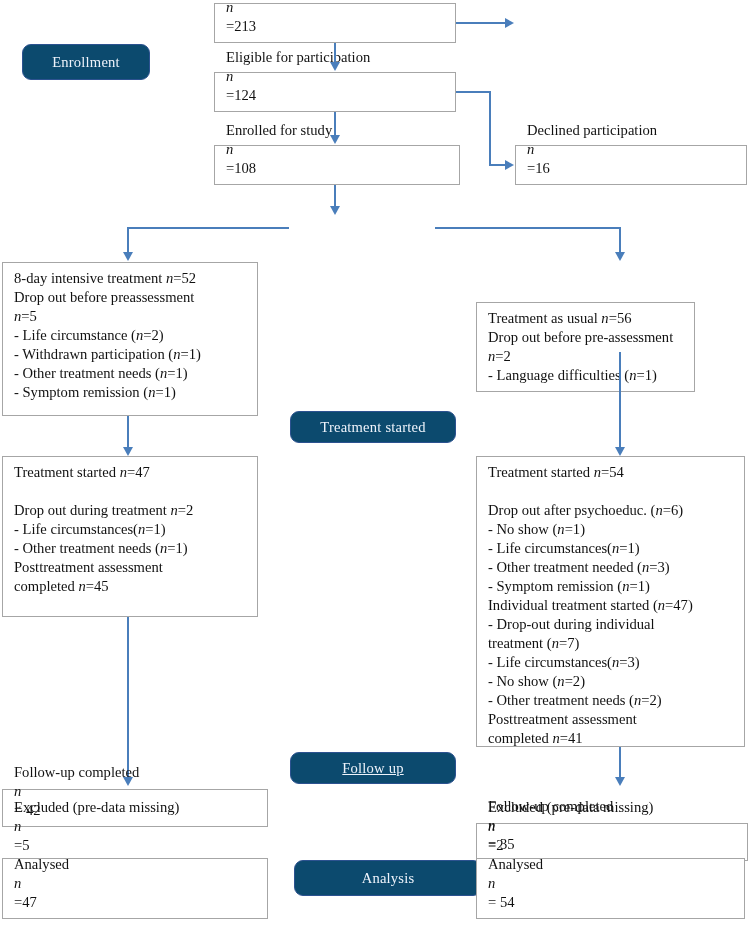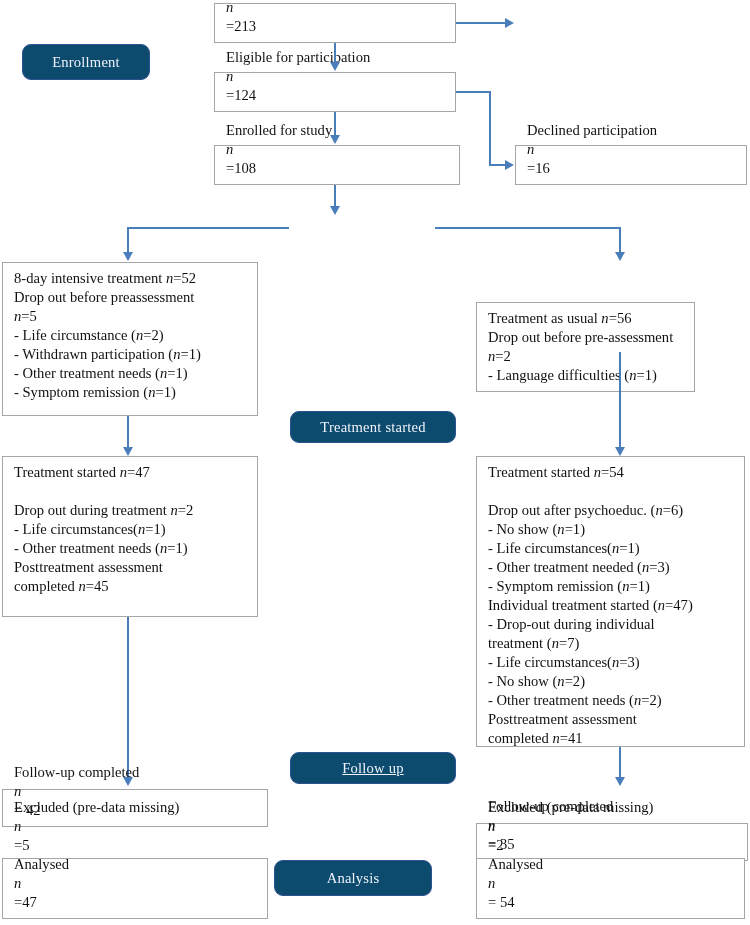--- a/index.html
+++ b/index.html
@@ -136,19 +136,19 @@
 
   <div class="vline" style="left:619px; top:747px; height:31px;"></div>
   <div class="arrow-down" style="left:614.5px; top:777px;"></div>
 
   <div class="pill" style="left:290px; top:752px; width:166px; height:32px;text-decoration:underline;">Follow up</div>
 
   <div class="box vcenter" style="left:2px; top:789px; width:266px; height:38px;">Follow-up completed <i class="n">n</i>= 42</div>
 
   <div class="box vcenter" style="left:476px; top:823px; width:272px; height:38px;">Follow-up completed <i class="n">n</i>= 35</div>
 
-  <div class="pill" style="left:274px; top:860px; width:158px; height:36px;font-family:Liberation Serif, serif;">Analysis</div>
+  <div class="pill" style="left:294px; top:860px; width:188px; height:36px;font-family:Liberation Serif, serif;">Analysis</div>
 
   <div class="box vcenter" style="left:2px; top:858px; width:266px; height:61px;">Excluded (pre-data missing) <i class="n">n</i>=5<br>Analysed <i class="n">n</i>=47</div>
 
   <div class="box vcenter" style="left:476px; top:858px; width:269px; height:61px;">Excluded (pre-data missing) <i class="n">n</i>=2<br>Analysed <i class="n">n</i> = 54</div>
 
 </div>
 
 </body></html>

